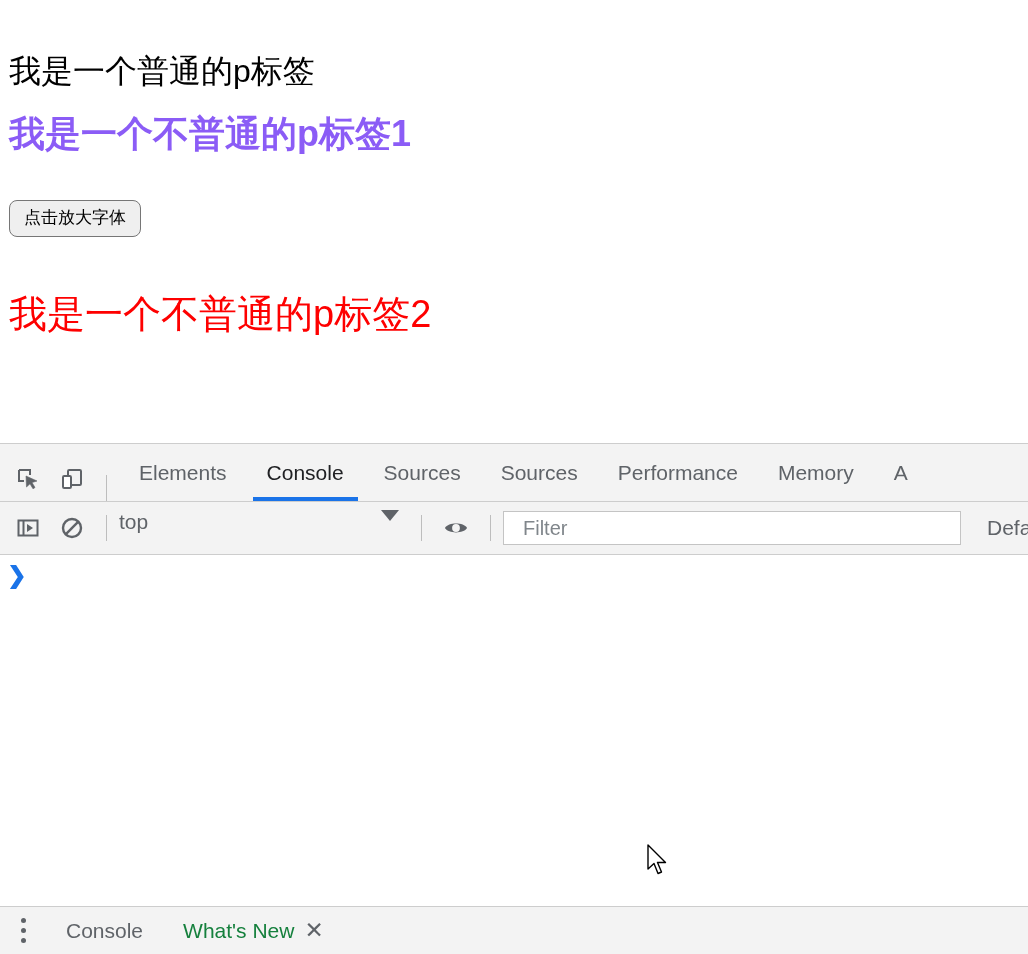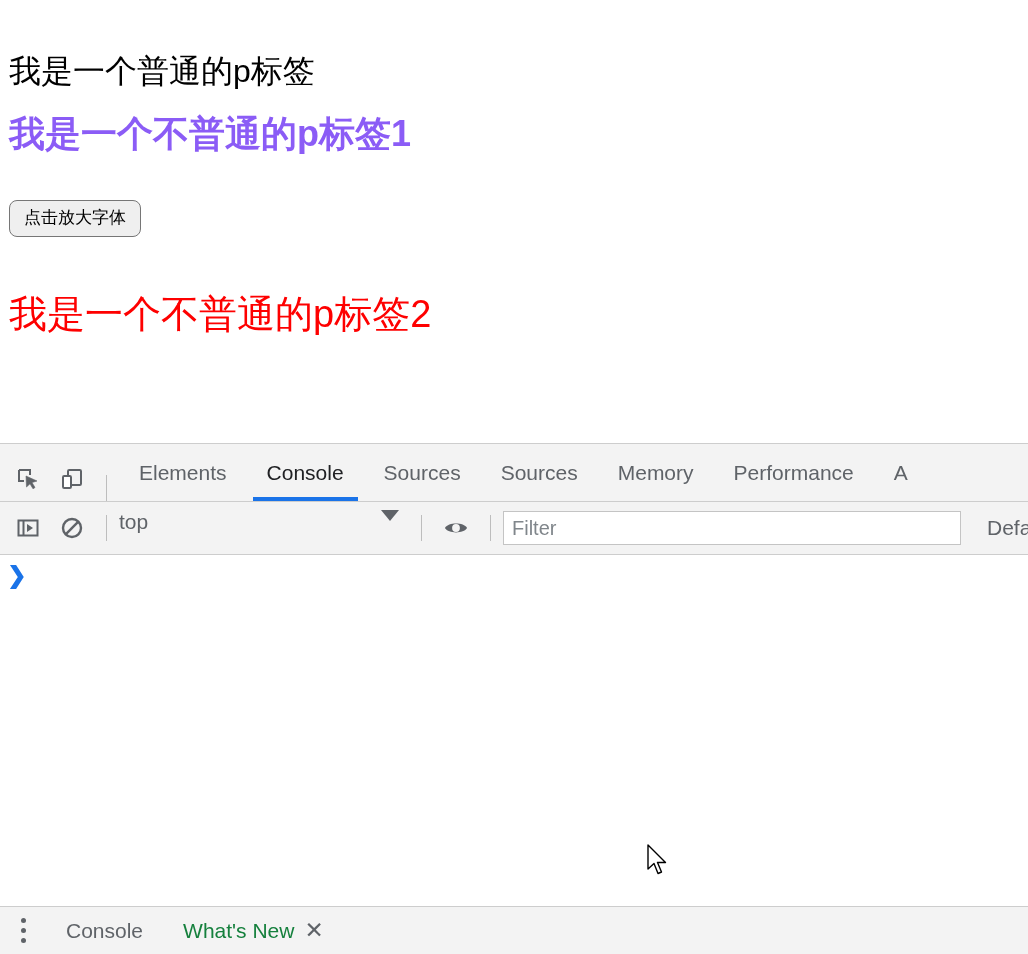--- a/index.html
+++ b/index.html
@@ -170,21 +170,21 @@
   }
   #filter-input {
     width: 458px;
     height: 34px;
     box-sizing: border-box;
     background: #ffffff;
     border: 1px solid #c4c4c4;
     font-family: "Liberation Sans", sans-serif;
     font-size: 20px;
     color: #202124;
-    padding: 0 8px;
+    padding: 0 19px;
     flex: none;
     outline: none;
   }
   #filter-input::placeholder { color: #80868b; opacity: 1; }
   #levels-select {
     font-size: 21px;
     color: #5f6368;
     margin-left: 26px;
     white-space: nowrap;
     flex: none;
@@ -321,24 +321,24 @@
     <div class="dt-tab active">
       <span>Console</span>
     </div>
     <div class="dt-tab">
       <span>Sources</span>
     </div>
     <div class="dt-tab">
       <span>Sources</span>
     </div>
     <div class="dt-tab">
+      <span>Performance</span>
+    </div>
+    <div class="dt-tab">
       <span>Memory</span>
-    </div>
-    <div class="dt-tab">
-      <span>Performance</span>
     </div>
     <div class="dt-tab">
       <span>A</span>
     </div>
   </div>
 
   <div id="dt-console-toolbar">
 
     <div class="tb-icon-btn">
       <svg width="24" height="24" viewBox="0 0 24 24" aria-hidden="true">

